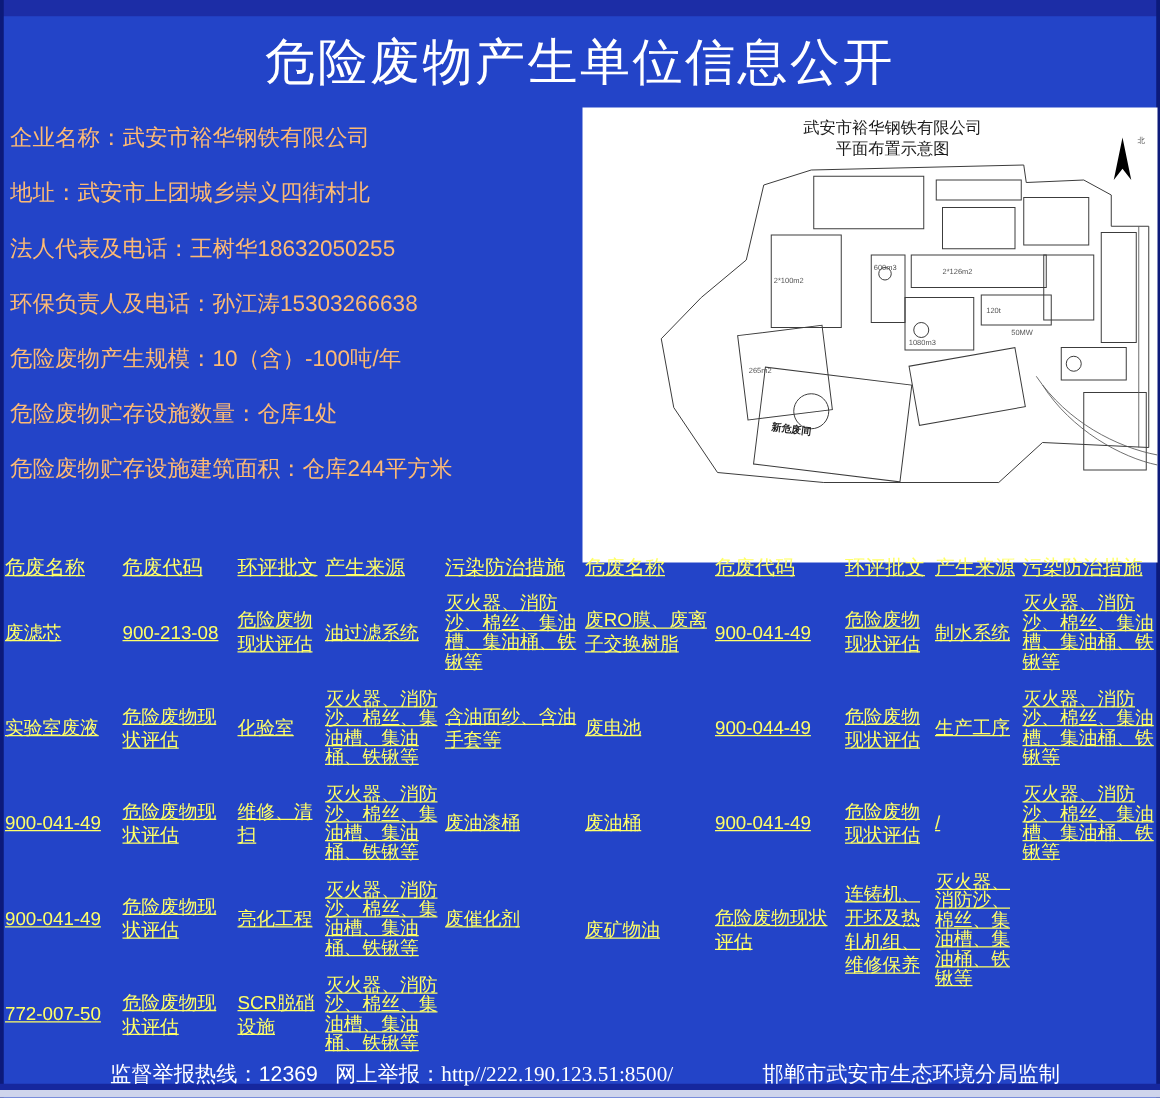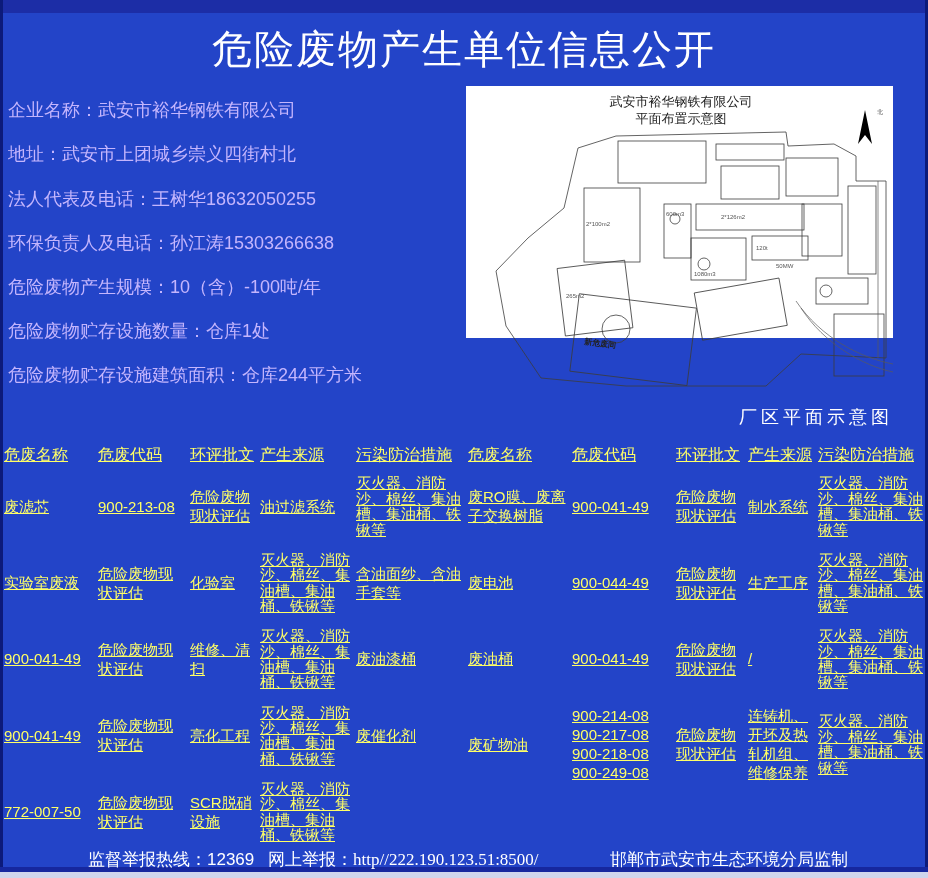--- a/index.html
+++ b/index.html
@@ -15,25 +15,26 @@
   .band-right{position:absolute;right:0;top:0;width:3px;height:878px;background:#0c1a7a;}
   .band-bottom{position:absolute;left:0;top:867px;width:928px;height:5px;background:#16279e;}
   .band-bottom-light{position:absolute;left:0;top:872px;width:928px;height:6px;background:#cfd5ec;}
 
   .page-title{
     position:absolute;left:0;top:22px;width:928px;text-align:center;
     color:#ffffff;font-size:40px;letter-spacing:2px;
   }
 
   .info-block{position:absolute;left:8px;top:0;width:455px;}
-  .info-line{position:absolute;left:0;color:#c4b5fd;font-size:18px;white-space:nowrap;}
+  .info-line{position:absolute;left:0;color:#fdba74;font-size:18px;white-space:nowrap;}
 
   .map-panel{
-    position:absolute;left:466px;top:86px;width:427px;height:252px;
+    position:absolute;left:466px;top:86px;width:427px;height:364px;
     background:#ffffff;
+    padding-left:33px;
   }
   .map-caption{
     position:absolute;left:466px;top:405px;width:427px;text-align:right;
     color:#ffffff;font-size:18px;letter-spacing:4px;
   }
 
   
   .wtable{position:absolute;display:grid;color:#ffff66;font-size:15px;}
   .wtable-left{
     left:2px;top:440px;width:462px;
@@ -202,24 +203,20 @@
   <div class="td">生产工序</div>
   <div class="td measures">灭火器、消防沙、棉丝、集油槽、集油桶、铁锹等</div>
 
   <div class="td">废油桶</div>
   <div class="td">900-041-49</div>
   <div class="td">危险废物现状评估</div>
   <div class="td">/</div>
   <div class="td measures">灭火器、消防沙、棉丝、集油槽、集油桶、铁锹等</div>
 
   <div class="td">废矿物油</div>
-  <div class="td">900-214-08
-900-217-08
-900-218-08
-900-249-08</div>
   <div class="td">危险废物现状评估</div>
   <div class="td">连铸机、开坯及热轧机组、维修保养</div>
   <div class="td measures">灭火器、消防沙、棉丝、集油槽、集油桶、铁锹等</div>
 </div>
 
 <div class="footer">
   <span class="hotline">监督举报热线：12369</span>
   <span class="online">网上举报：http//222.190.123.51:8500/</span>
   <span class="producer">邯郸市武安市生态环境分局监制</span>
 </div>

